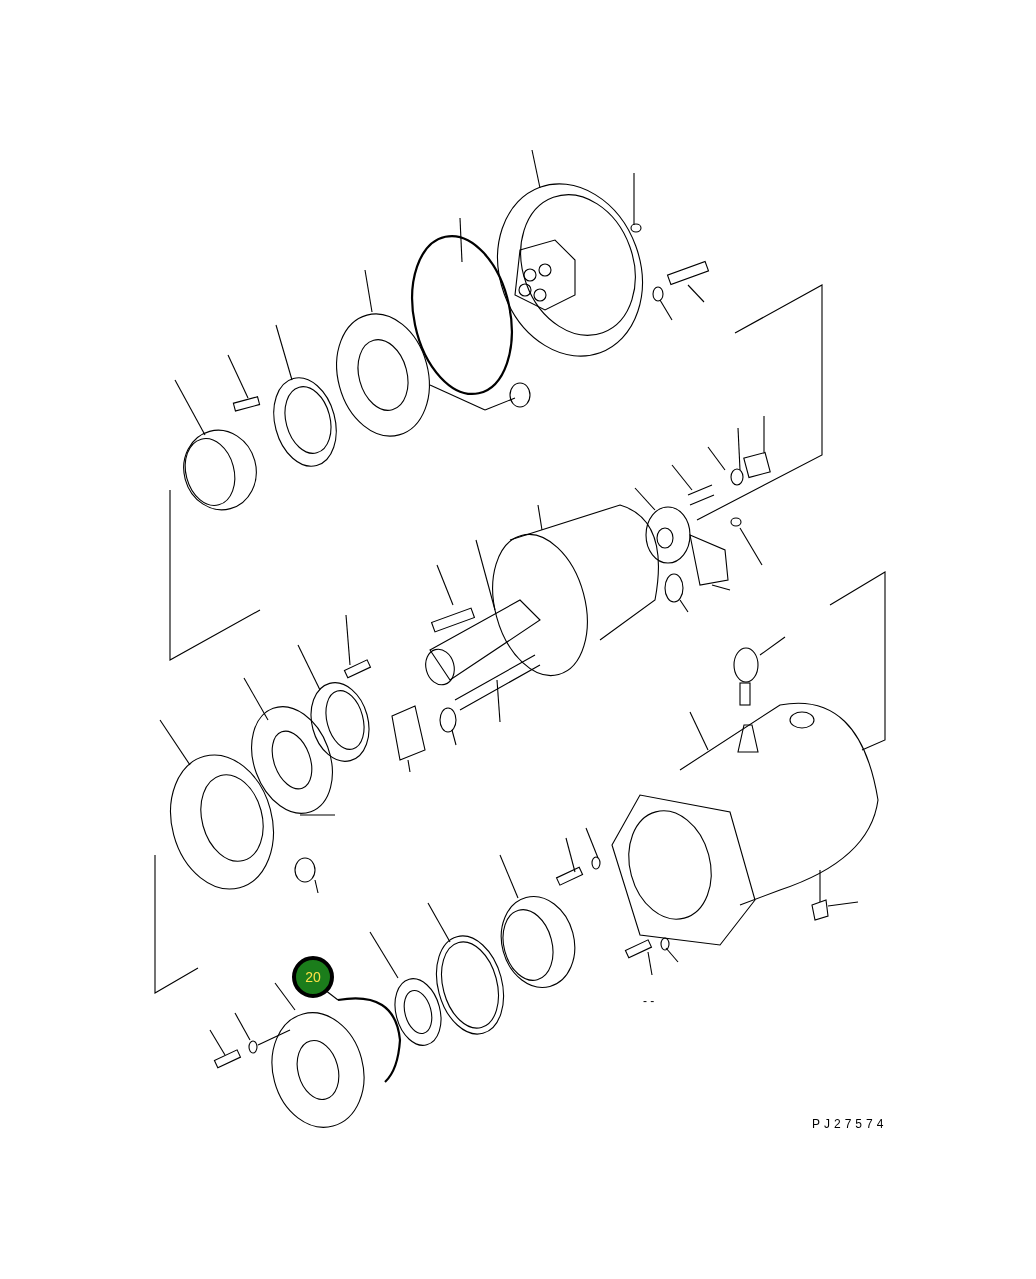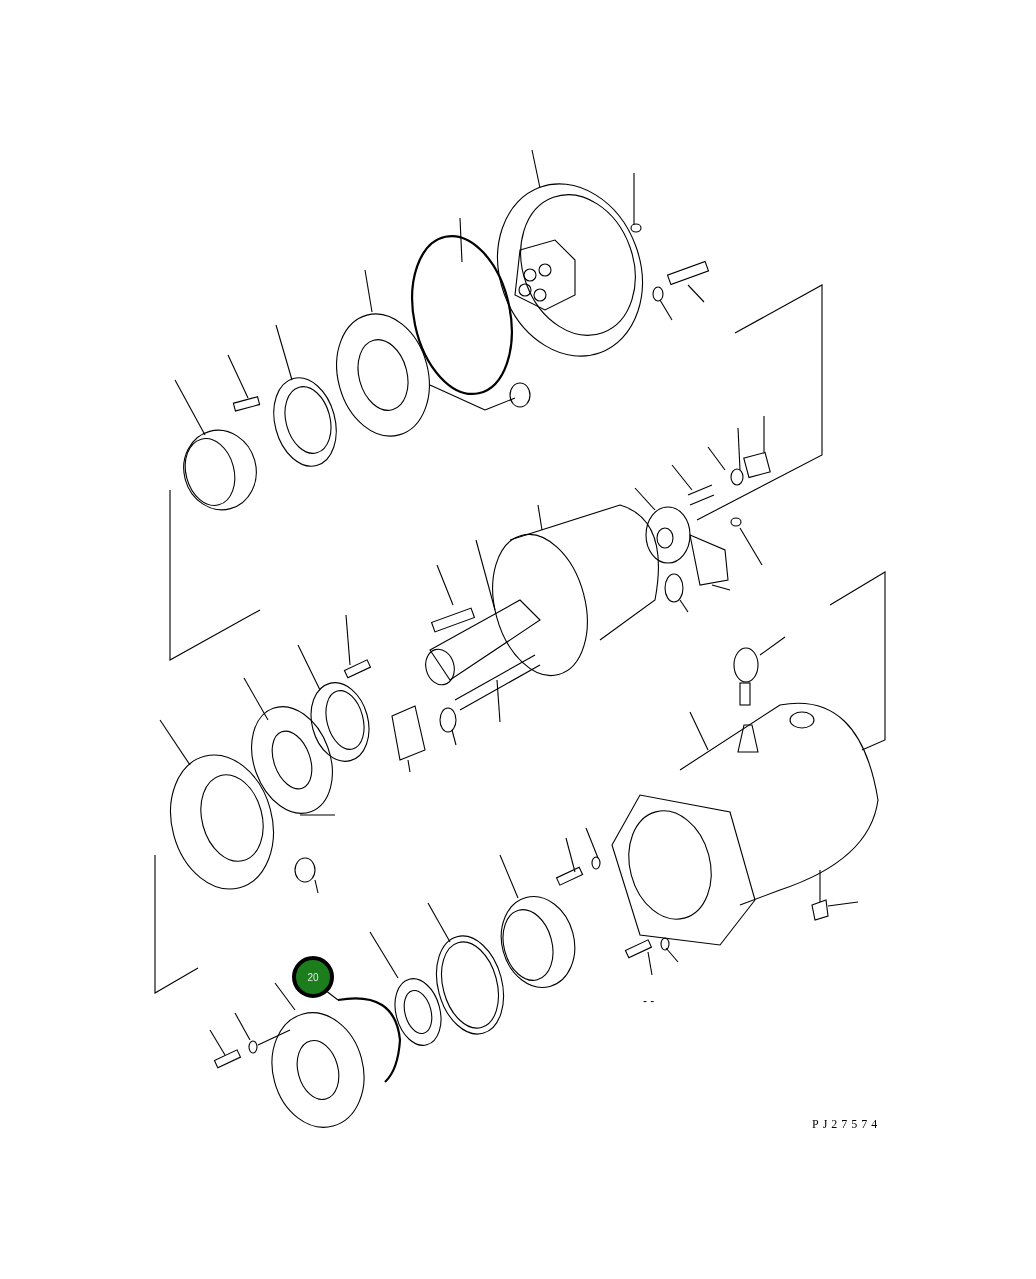--- a/index.html
+++ b/index.html
@@ -2,22 +2,22 @@
 <html><head>
 <meta charset="utf-8">
 <style>
   html, body { margin:0; padding:0; background:#ffffff; }
   body { width:1036px; height:1279px; position:relative; overflow:hidden; font-family:"Liberation Sans", sans-serif; }
   #drawing { position:absolute; left:0; top:0; width:1036px; height:1279px; }
   .ln { fill:none; stroke:#000; stroke-width:1.1; }
   .thick { fill:none; stroke:#000; stroke-width:2.2; }
   .callout { position:absolute; left:292px; top:956px; width:42px; height:42px; border-radius:50%;
              background:#1b7d1b; border:4px solid #000; box-sizing:border-box;
-             display:flex; align-items:center; justify-content:center; color:#e5e5e5; font-size:10px; cursor:pointer; }
-  .drawing-no { position:absolute; left:812px; top:1117px; font-family:Liberation Serif, serif; font-size:12px; letter-spacing:4px; color:#000; }
+             display:flex; align-items:center; justify-content:center; color:#fde047; font-size:14px; cursor:pointer; }
+  .drawing-no { position:absolute; left:812px; top:1117px; font-family:Liberation Sans, sans-serif; font-size:12px; letter-spacing:4px; color:#000; }
 </style>
 </head>
 <body>
 
 <svg id="drawing" viewBox="0 0 1036 1279" xmlns="http://www.w3.org/2000/svg">
 
   <g>
     <ellipse class="ln" cx="570" cy="270" rx="70" ry="88" transform="rotate(-20 570 270)"></ellipse>
     <ellipse class="ln" cx="578" cy="265" rx="55" ry="72" transform="rotate(-20 578 265)"></ellipse>
     <polygon class="ln" points="520,250 555,240 575,260 575,295 545,310 515,295"></polygon>

